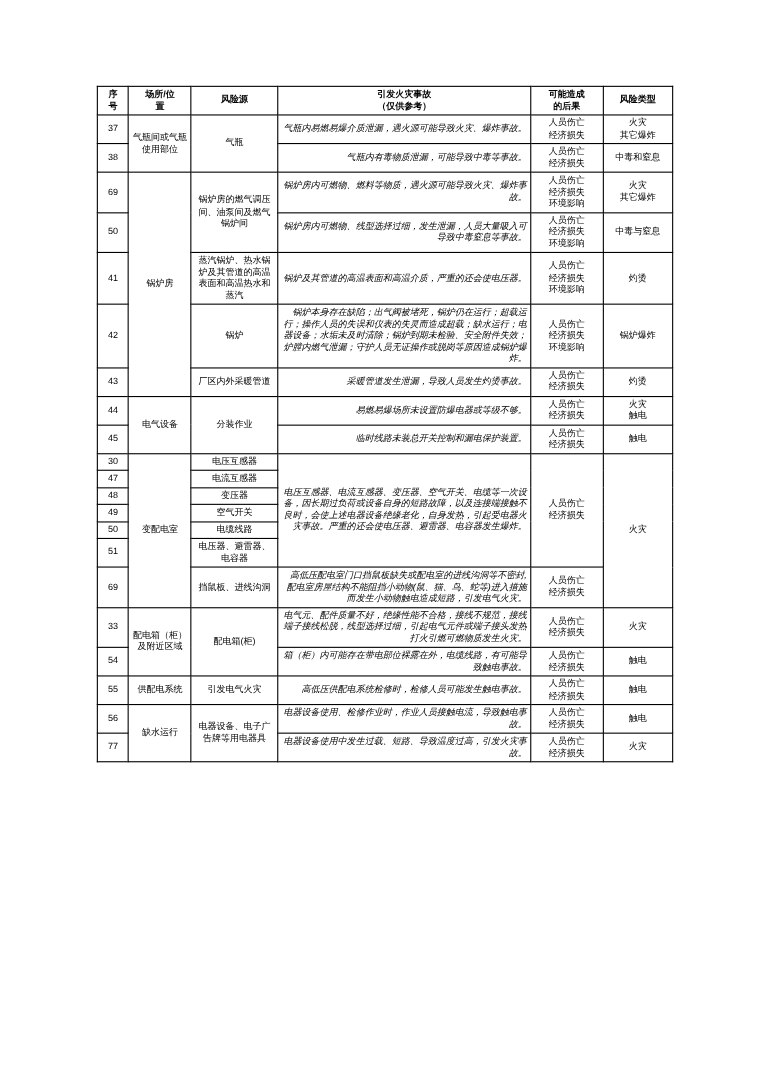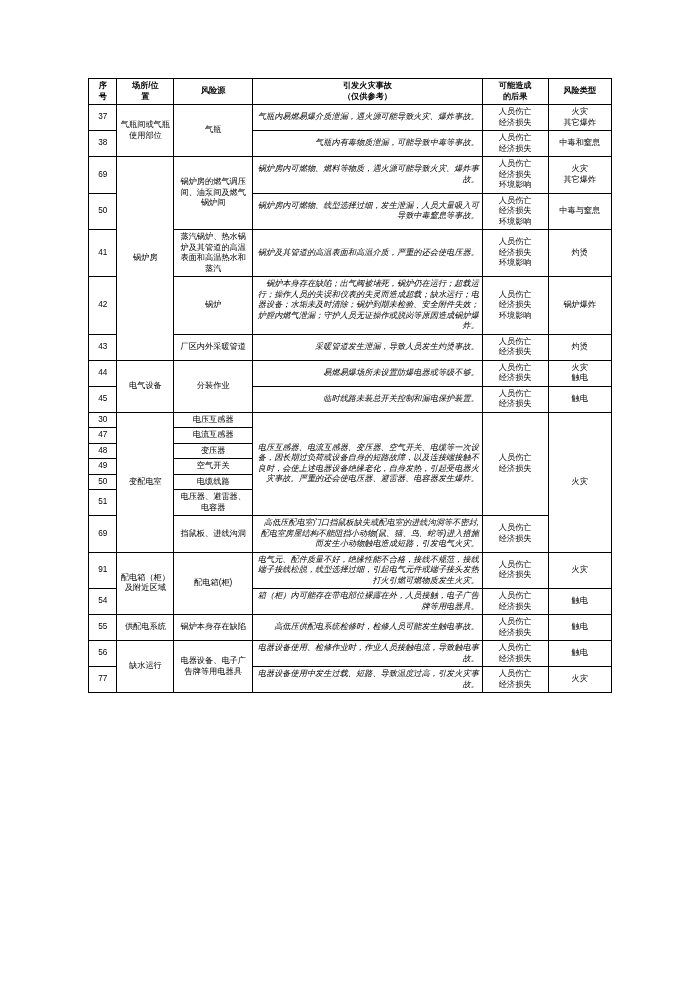--- a/index.html
+++ b/index.html
@@ -180,37 +180,37 @@
           <td class="center">51</td>
           <td class="center">电压器、避雷器、电容器</td>
         </tr>
         <tr>
           <td class="center">69</td>
           <td class="center">挡鼠板、进线沟洞</td>
           <td class="desc">高低压配电室门口挡鼠板缺失或配电室的进线沟洞等不密封,配电室房屋结构不能阻挡小动物(鼠、猫、鸟、蛇等)进入措施而发生小动物触电造成短路，引发电气火灾。</td>
           <td class="center">人员伤亡<br>经济损失</td>
         </tr>
         <tr>
-          <td class="center">91</td>
+          <td class="center">33</td>
           <td class="center" rowspan="2">配电箱（柜）及附近区域</td>
           <td class="center" rowspan="2">配电箱(柜)</td>
           <td class="desc">电气元、配件质量不好，绝缘性能不合格，接线不规范，接线端子接线松脱，线型选择过细，引起电气元件或端子接头发热打火引燃可燃物质发生火灾。</td>
           <td class="center">人员伤亡<br>经济损失</td>
           <td class="center">火灾</td>
         </tr>
         <tr>
           <td class="center">54</td>
-          <td class="desc">箱（柜）内可能存在带电部位裸露在外，人员接触，电子广告牌等用电器具。</td>
+          <td class="desc">箱（柜）内可能存在带电部位裸露在外，电缆线路，有可能导致触电事故。</td>
           <td class="center">人员伤亡<br>经济损失</td>
           <td class="center">触电</td>
         </tr>
         <tr>
           <td class="center">55</td>
           <td class="center">供配电系统</td>
-          <td class="center">锅炉本身存在缺陷</td>
+          <td class="center">引发电气火灾</td>
           <td class="desc">高低压供配电系统检修时，检修人员可能发生触电事故。</td>
           <td class="center">人员伤亡<br>经济损失</td>
           <td class="center">触电</td>
         </tr>
         <tr>
           <td class="center">56</td>
           <td class="center" rowspan="2">缺水运行</td>
           <td class="center" rowspan="2">电器设备、电子广告牌等用电器具</td>
           <td class="desc">电器设备使用、检修作业时，作业人员接触电流，导致触电事故。</td>
           <td class="center">人员伤亡<br>经济损失</td>

